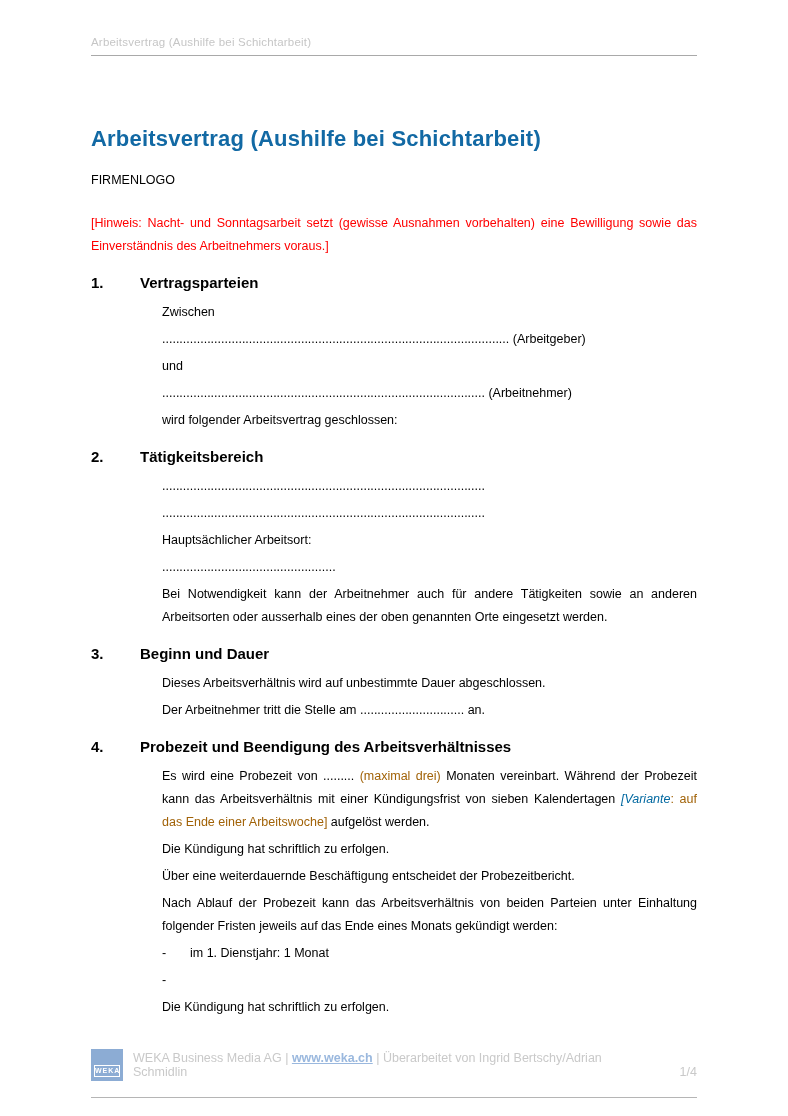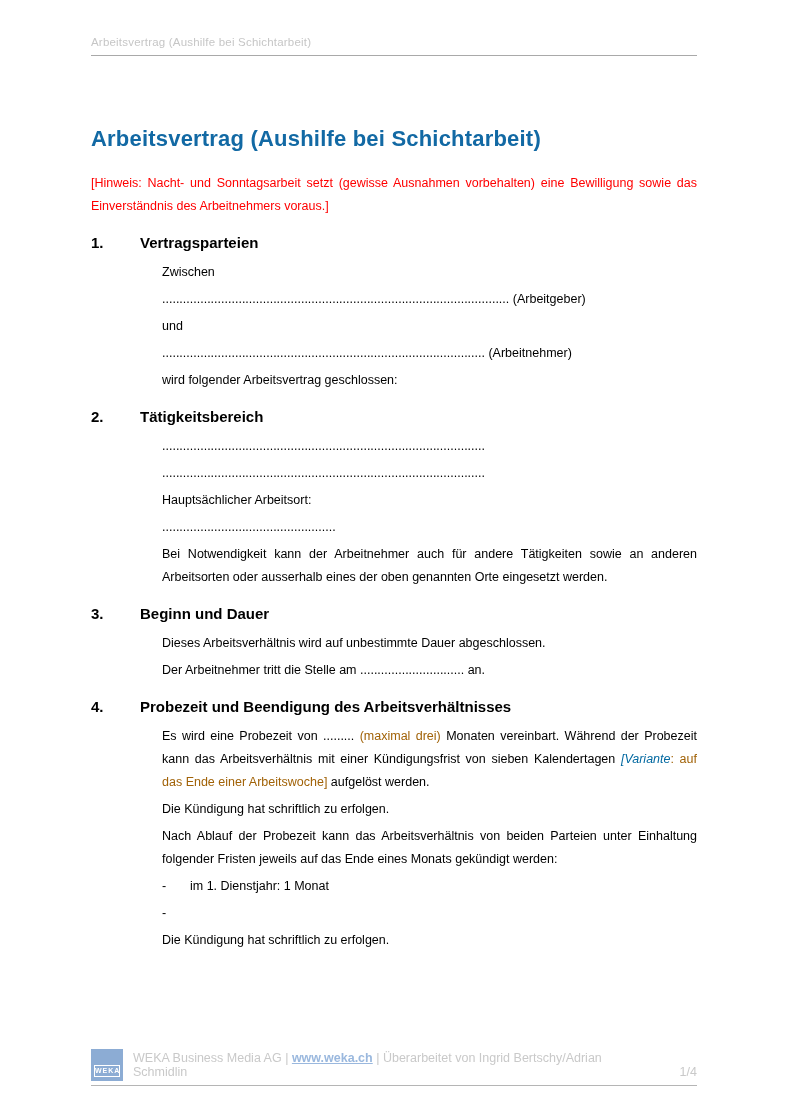--- a/index.html
+++ b/index.html
@@ -34,21 +34,21 @@
   .red{color:#a16207;}
   .red-italic{color:#0369a1;font-style:italic;}
   .dots{color:#000;}
   .bullet{display:flex;}
   .bullet .dash{width:28px;flex:0 0 28px;}
 
   
   .page-footer{position:absolute;left:91px;right:91px;top:1049px;}
   .footer-row{
     display:flex;align-items:flex-end;gap:10px;
-    padding-bottom:4px;border-bottom:1px solid #b5b5b5;
+    padding-bottom:16px;border-bottom:1px solid #b5b5b5;
   }
   .weka-logo{
     width:32px;height:32px;background:#8CACD4;position:relative;flex:0 0 32px;
   }
   .weka-logo .mark{
     position:absolute;left:3px;right:3px;bottom:4px;
     border:1px solid #ffffff;color:#ffffff;font-size:7px;line-height:8px;
     text-align:center;letter-spacing:1px;font-weight:bold;padding:1px 0;
   }
   .footer-text{flex:1;font-size:12.5px;color:#c9c9c9;padding-bottom:2px;white-space:pre-wrap;}
@@ -59,20 +59,21 @@
 <body>
 
 <header class="page-header">
   <span class="running">Arbeitsvertrag (Aushilfe bei Schichtarbeit)</span>
 </header>
 
 <main class="main">
 
   <h1 class="doc-title">Arbeitsvertrag (Aushilfe bei Schichtarbeit)</h1>
 
+  <p class="firmenlogo">FIRMENLOGO</p>
 
   <p class="hint">[Hinweis: Nacht- und Sonntagsarbeit setzt (gewisse Ausnahmen vorbehalten) eine Bewilligung sowie das Einverständnis des Arbeitnehmers voraus.]</p>
 
   <section class="section">
     <div class="sec-head">
       <span class="sec-num">1.</span>
       <span>Vertragsparteien</span>
     </div>
     <div class="sec-body">
       <p>Zwischen</p>
@@ -109,20 +110,21 @@
   </section>
 
   <section class="section">
     <div class="sec-head">
       <span class="sec-num">4.</span>
       <span>Probezeit und Beendigung des Arbeitsverhältnisses</span>
     </div>
     <div class="sec-body">
       <p class="just"><span>Es wird eine Probezeit von </span><span class="dots">.........</span><span> </span><span class="red">(maximal drei)</span><span> Monaten vereinbart. Während der Probezeit kann das Arbeitsverhältnis mit einer Kündigungsfrist von sieben Kalendertagen </span><span class="red-italic">[Variante</span><span class="red">: auf das Ende einer Arbeitswoche]</span><span> aufgelöst werden.</span></p>
       <p>Die Kündigung hat schriftlich zu erfolgen.</p>
+      <p>Über eine weiterdauernde Beschäftigung entscheidet der Probezeitbericht.</p>
       <p class="just">Nach Ablauf der Probezeit kann das Arbeitsverhältnis von beiden Parteien unter Einhaltung folgender Fristen jeweils auf das Ende eines Monats gekündigt werden:</p>
       <p class="bullet"><span class="dash">-</span><span>im 1. Dienstjahr: 1 Monat</span></p>
       <p class="bullet"><span class="dash">-</span></p>
       <p>Die Kündigung hat schriftlich zu erfolgen.</p>
     </div>
   </section>
 
 </main>
 
 <footer class="page-footer">

